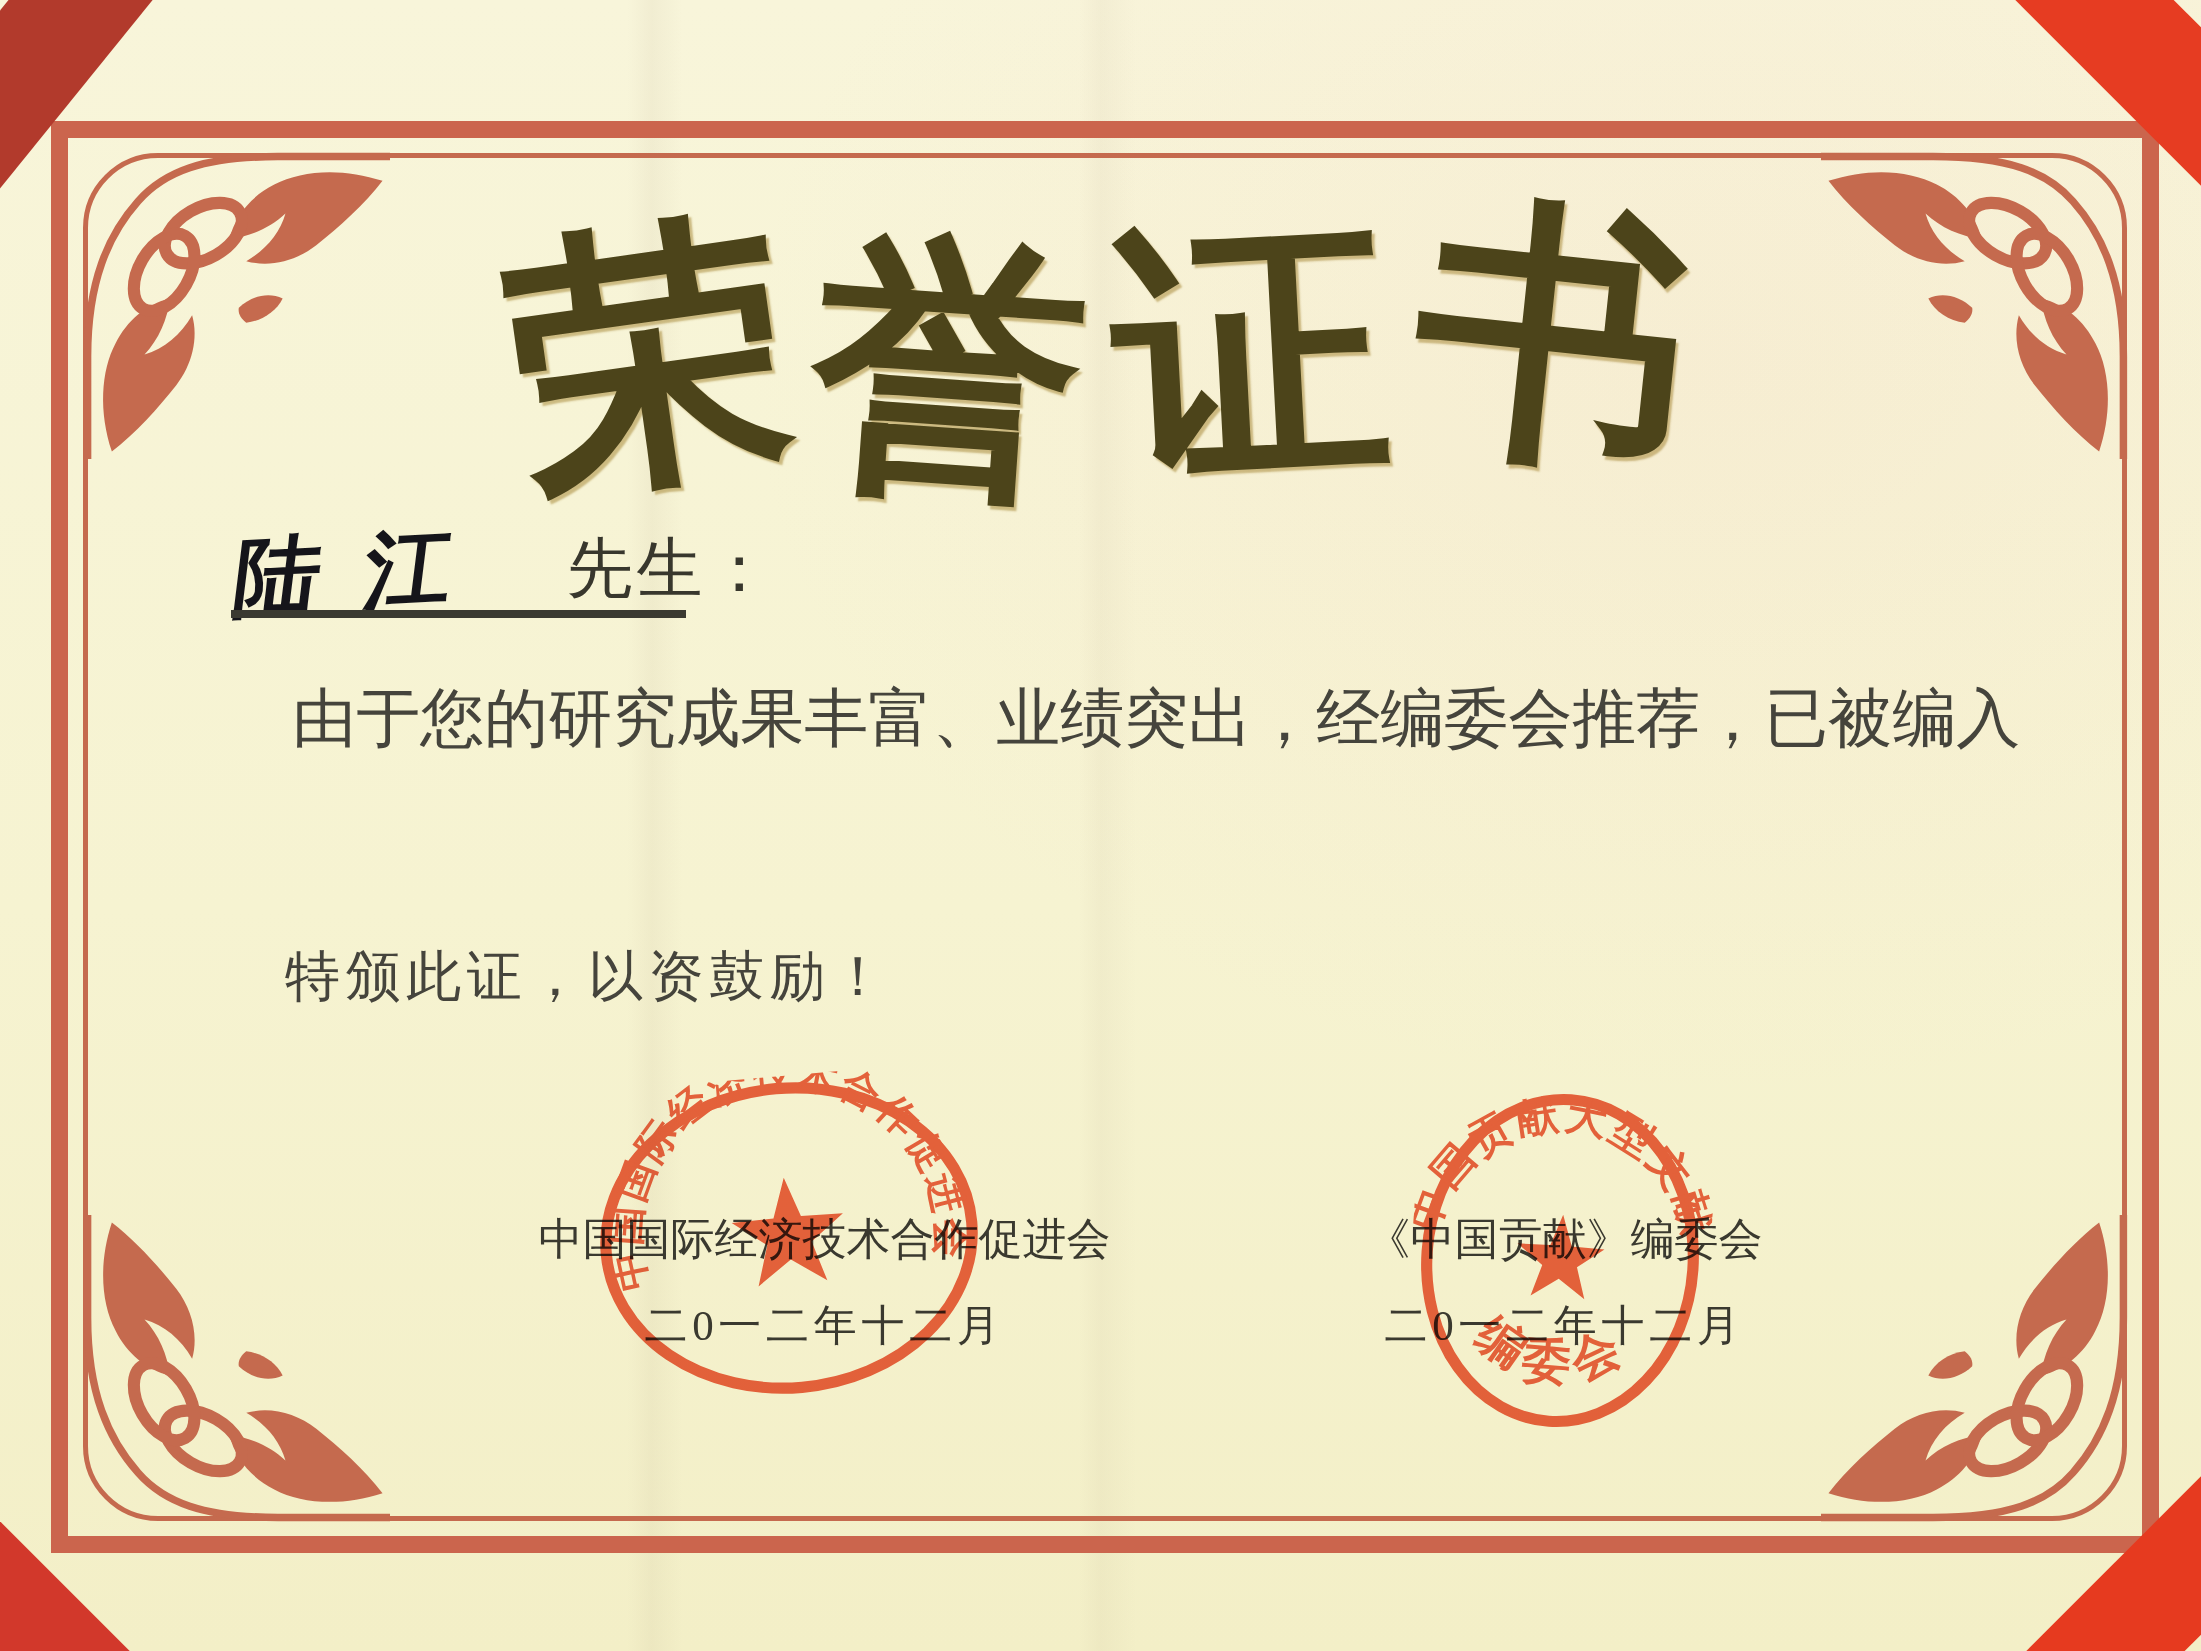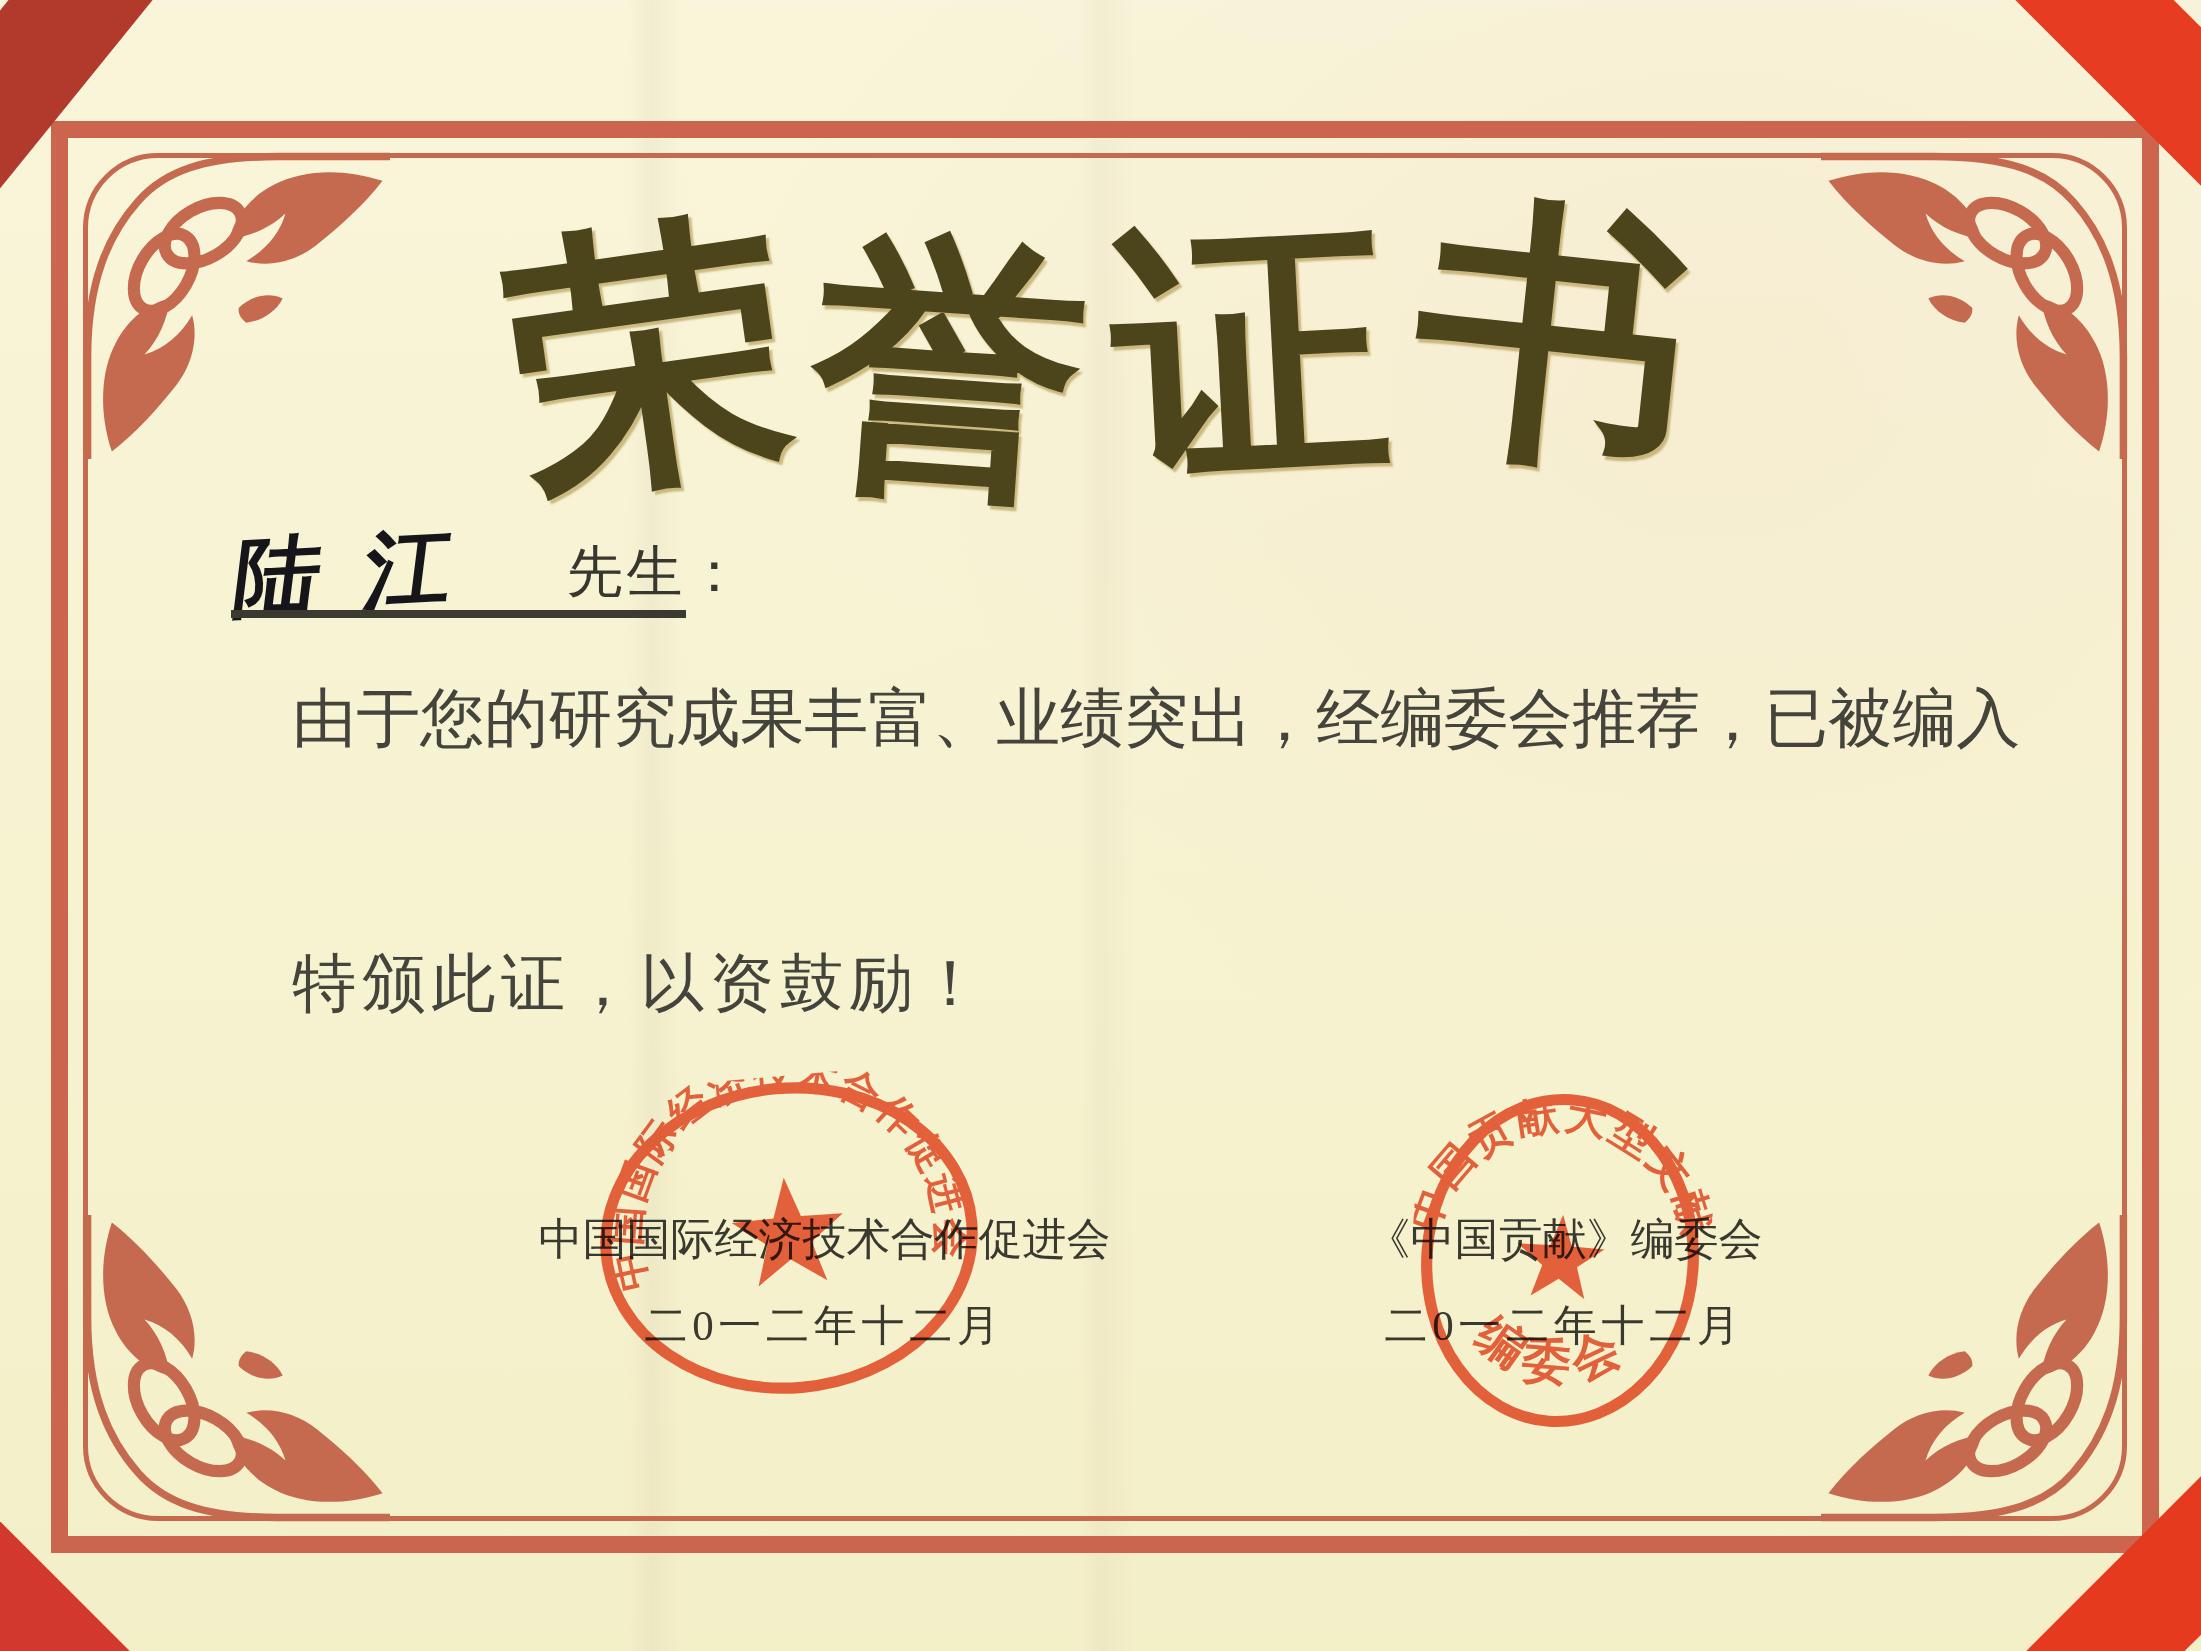--- a/index.html
+++ b/index.html
@@ -51,34 +51,34 @@
   .title .ch:nth-child(3){transform:rotate(-3deg) translateY(5.6px);}
   .title .ch:nth-child(4){transform:rotate(6deg) translateY(-11.2px);}
 
   
   .recipient{position:absolute;left:235px;top:515px;z-index:4;white-space:nowrap;}
   .recipient .name{
     display:inline-block;font-size:86px;font-weight:bold;color:#15151a;
     letter-spacing:11.2px;transform:skewX(-10deg) rotate(-3deg);
   }
   .recipient .honorific{
-    display:inline-block;font-size:56px;color:#38372d;margin-left:101px;
+    display:inline-block;font-size:66px;color:#38372d;margin-left:101px;
     letter-spacing:3.7px;vertical-align:11.2px;
   }
   .name-underline{
     position:absolute;left:231px;top:610px;width:455px;height:8.4px;
     background:#3b3a31;z-index:4;
   }
 
   
   .bodytext{position:absolute;left:241px;top:667px;z-index:4;
     font-size:64px;color:#45443c;line-height:103px;white-space:nowrap;}
   .bodytext .indent{text-indent:0.8em;}
   .closing{position:absolute;left:241px;top:940px;z-index:4;
-    font-size:64px;color:#45443c;white-space:nowrap;text-indent:0.8em;letter-spacing:5.6px;}
+    font-size:55px;color:#45443c;white-space:nowrap;text-indent:0.8em;letter-spacing:5.6px;}
 
   
   .sig{position:absolute;z-index:4;text-align:center;color:#3a392f;}
   .sig .org{font-size:44px;letter-spacing:0px;white-space:nowrap;}
   .sig .date{font-size:43px;letter-spacing:4.7px;margin-top:28px;white-space:nowrap;}
   .sig.left{left:517px;top:1210px;width:615px;}
   .sig.right{left:1350px;top:1210px;width:429px;}
 
   
   .seal{position:absolute;z-index:5;mix-blend-mode:multiply;opacity:0.93;}

